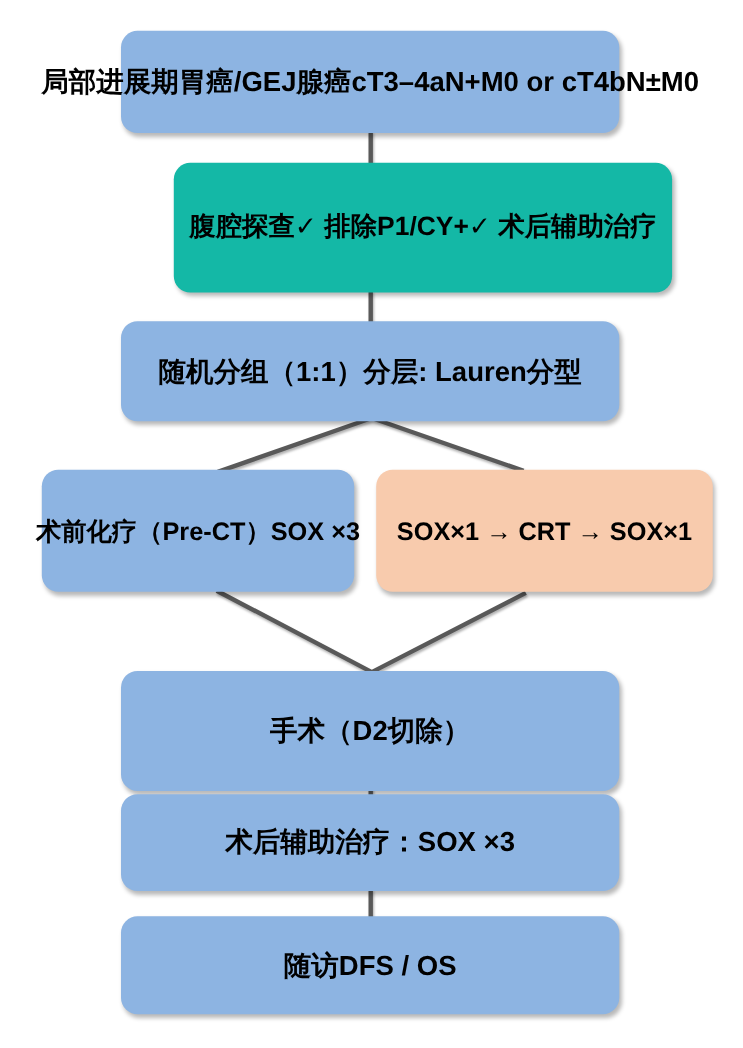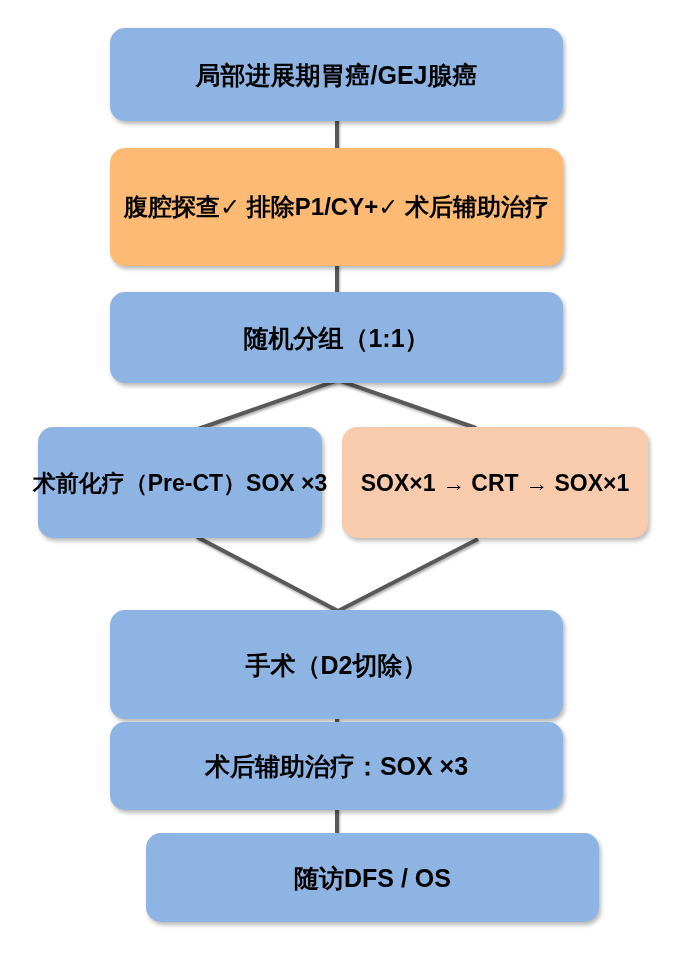--- a/index.html
+++ b/index.html
@@ -40,48 +40,50 @@
   .node .line {
     white-space: nowrap;
   }
   .node-diagnosis       { left: 110px; top: 28px;  width: 453px; height: 93px;  font-size: 25px; line-height: 38px; }
   .node-exploration     { left: 110px; top: 148px; width: 453px; height: 118px; font-size: 24px; line-height: 36px; }
   .node-randomization   { left: 110px; top: 292px; width: 453px; height: 91px;  font-size: 25px; line-height: 38px; text-align: center; }
   .node-pre-ct          { left: 38px;  top: 427px; width: 284px; height: 111px; font-size: 23px; line-height: 40px; }
   .node-pre-crt         { left: 342px; top: 427px; width: 306px; height: 111px; font-size: 23px; line-height: 40px; }
   .node-surgery         { left: 110px; top: 610px; width: 453px; height: 109px;  font-size: 25px; line-height: 38px; }
   .node-adjuvant        { left: 110px; top: 722px; width: 453px; height: 88px;  font-size: 25px; line-height: 38px; }
-  .node-follow-up       { left: 110px; top: 833px; width: 453px; height: 89px;  font-size: 25px; line-height: 38px; margin-left: 36px; }
+  .node-follow-up       { left: 110px; top: 833px; width: 453px; height: 89px;  font-size: 25px; line-height: 38px; }
 </style>
 </head>
 <body>
 
 <div class="canvas">
 
   <svg class="connector-layer" width="675" height="953" viewBox="0 0 675 953">
     <path d="M337 119 L337 150" fill="none" stroke-width="4" stroke="#595959"></path>
     <path d="M337 264 L337 294" fill="none" stroke-width="4" stroke="#595959"></path>
     <path d="M198 429 L338 380 L476 428" fill="none" stroke-width="4" stroke-linejoin="miter" stroke="#595959"></path>
     <path d="M197 537 L338 611 L478 539" fill="none" stroke-width="4" stroke-linejoin="miter" stroke="#595959"></path>
     <path d="M337 695 L337 724" fill="none" stroke-width="4" stroke="#595959"></path>
     <path d="M337 808 L337 835" fill="none" stroke-width="4" stroke="#595959"></path>
   </svg>
 
   <div class="node node-diagnosis" style="background-color: rgb(141, 180, 226);">
     <div class="line">局部进展期胃癌/GEJ腺癌</div>
+    <div class="line">cT3–4aN+M0 or cT4bN±M0</div>
   </div>
 
-  <div class="node node-exploration" style="background-color: #fdba74;">
+  <div class="node node-exploration" style="background-color: #14b8a6; margin-left: 48px;">
     <div class="line">腹腔探查</div>
     <div class="line">✓ 排除P1/CY+</div>
     <div class="line">✓ 术后辅助治疗</div>
   </div>
 
   <div class="node node-randomization" style="background-color: rgb(141, 180, 226);">
     <div class="line">随机分组（1:1）</div>
+    <div class="line">分层: Lauren分型</div>
   </div>
 
   <div class="node node-pre-ct" style="background-color: rgb(141, 180, 226);">
     <div class="line">术前化疗（Pre-CT）</div>
     <div class="line">SOX ×3</div>
   </div>
 
   <div class="node node-pre-crt" style="background-color: rgb(248, 203, 173);">
     <div class="line">SOX×1 → CRT → SOX×1</div>
   </div>

